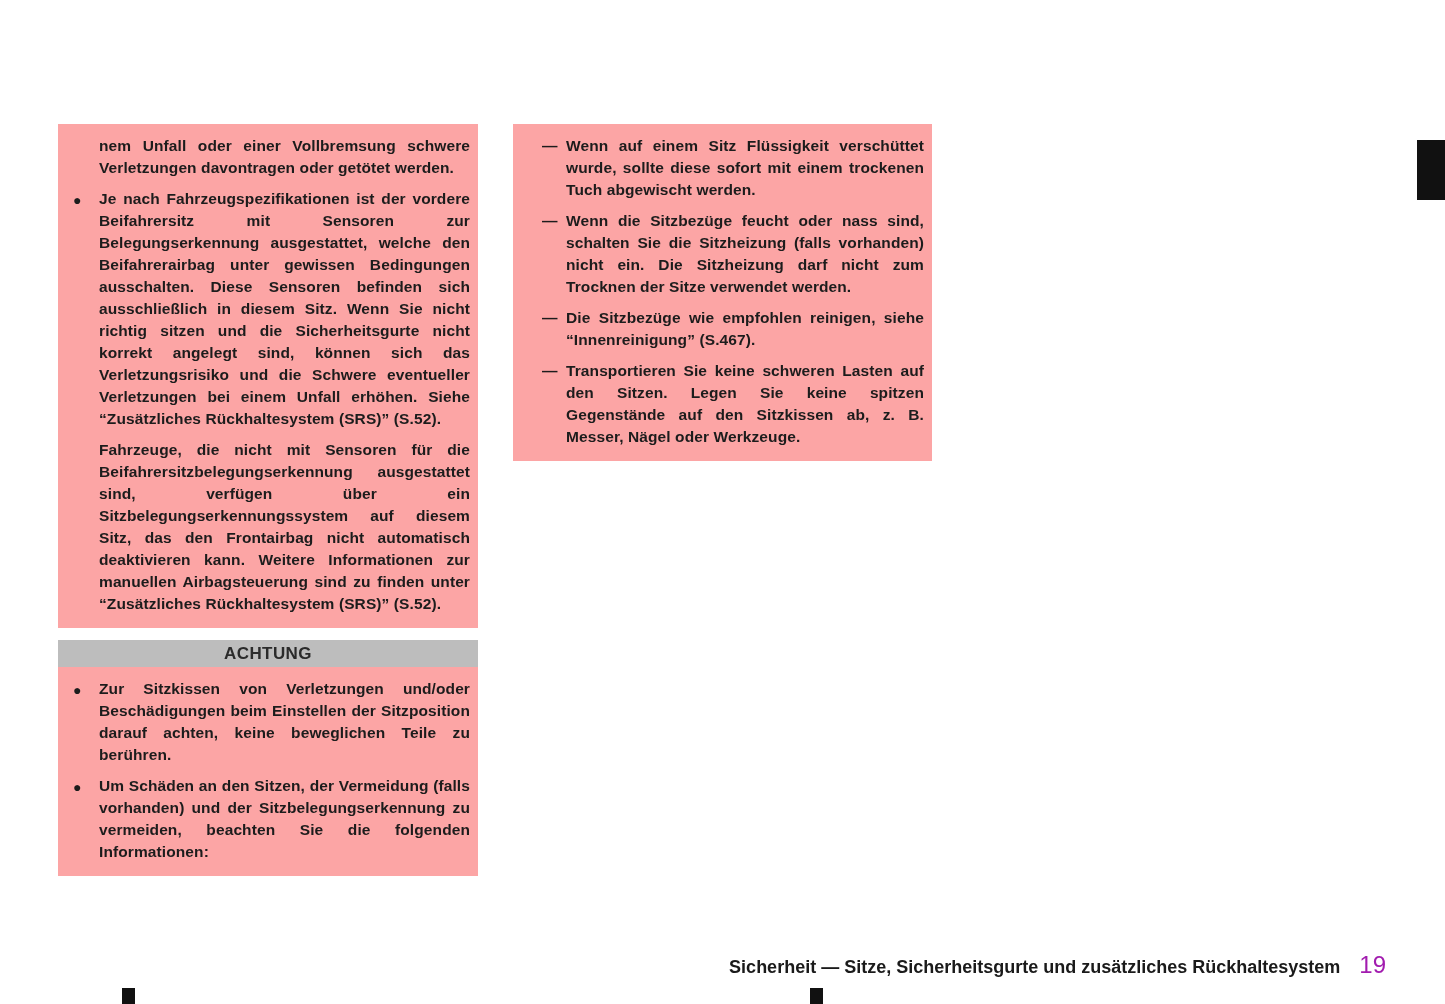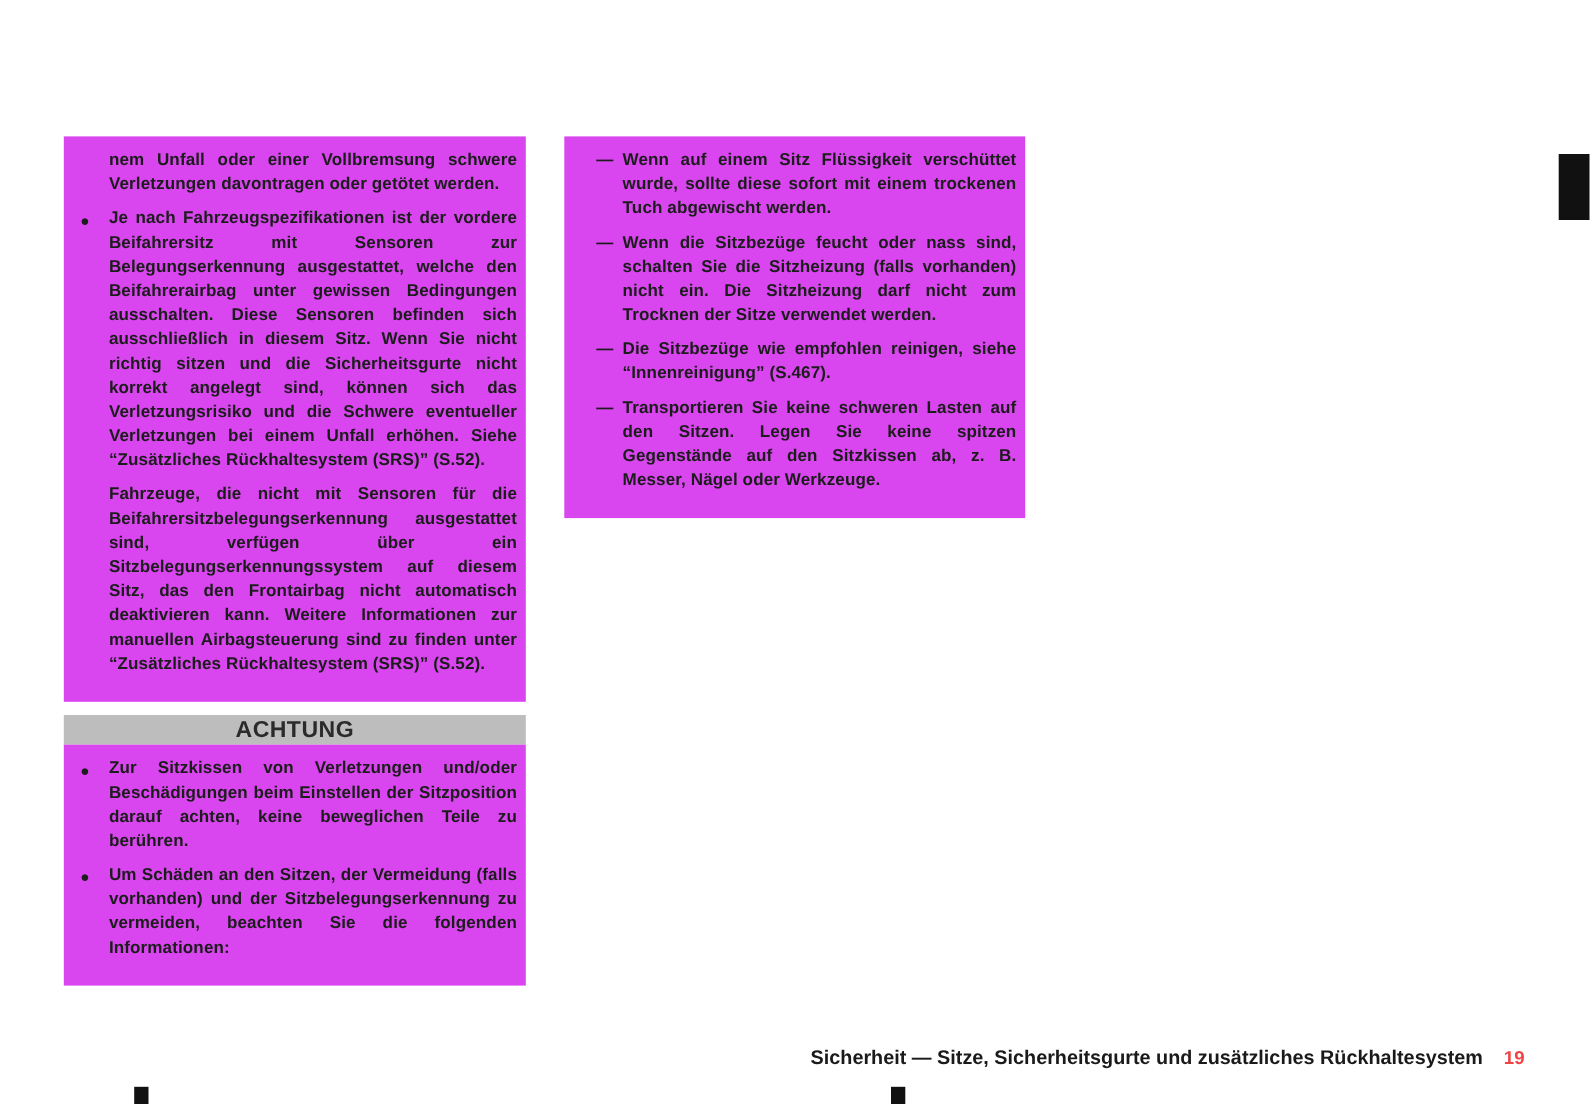--- a/index.html
+++ b/index.html
@@ -21,22 +21,22 @@
     width: 420px;
   }
   .col-right {
     position: absolute;
     left: 513px;
     top: 124px;
     width: 419px;
   }
 
   .graybox {
-    background: #d946ef;
-    padding: 11px 8px 23px 8px;
+    background: #fca5a5;
+    padding: 11px 8px 13px 8px;
     box-sizing: border-box;
   }
 
   .graybox p, .graybox .li {
     margin: 0 0 9px 0;
     font-size: 15.5px;
     line-height: 22px;
     font-weight: 700;
     text-align: justify;
     letter-spacing: 0.1px;
@@ -61,21 +61,21 @@
   .col-right .li .marker { left: -24px; }
 
   
   .achtung-bar {
     margin-top: 12px;
     background: #bdbdbd;
     height: 27px;
     line-height: 27px;
     text-align: center;
     font-weight: 700;
-    font-size: 21px;
+    font-size: 17px;
     color: #2b2b2b;
     letter-spacing: 0.4px;
   }
   .graybox.after-bar { margin-top: 0; }
 
   
   .footer {
     position: absolute;
     top: 951px;
     right: 59px;
@@ -84,23 +84,23 @@
     gap: 19px;
     white-space: nowrap;
     margin-left: 28px;
   }
   .footer .footer-title {
     font-weight: 700;
     font-size: 18px;
     color: #1a1a1a;
   }
   .footer .page-number {
-    font-weight: 700;
-    font-size: 17px;
-    color: #ef4444;
+    font-weight: 400;
+    font-size: 24px;
+    color: #a21caf;
   }
 
   
   .edge-tab {
     position: absolute;
     right: 0;
     top: 140px;
     width: 28px;
     height: 60px;
     background: #111111;

